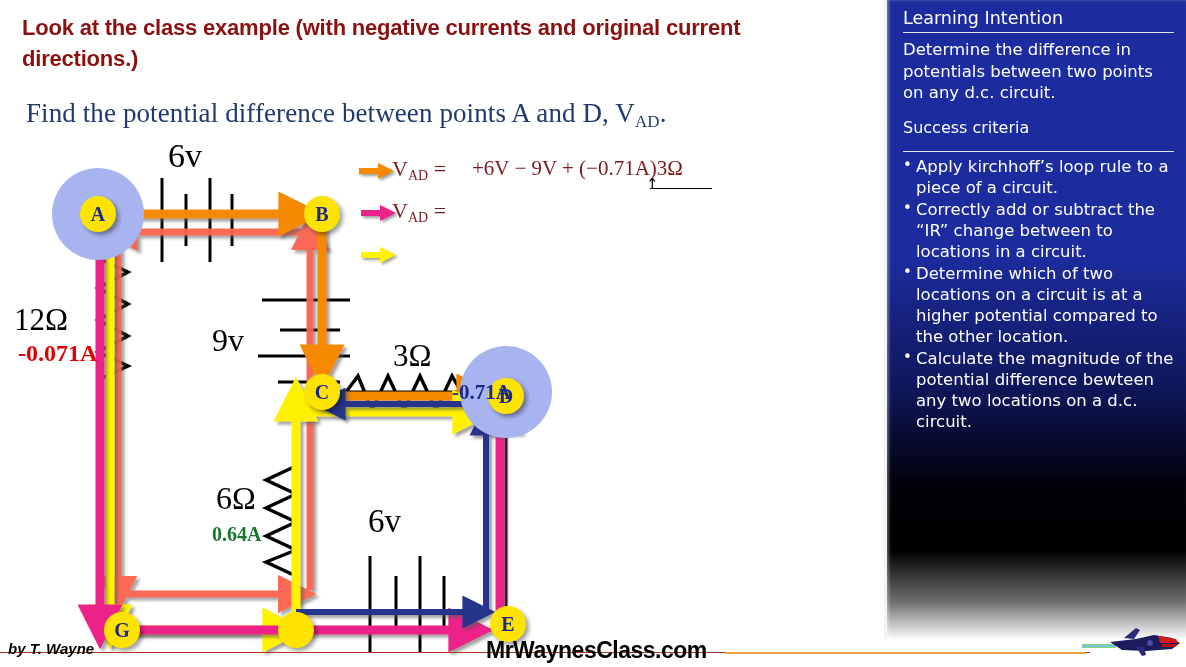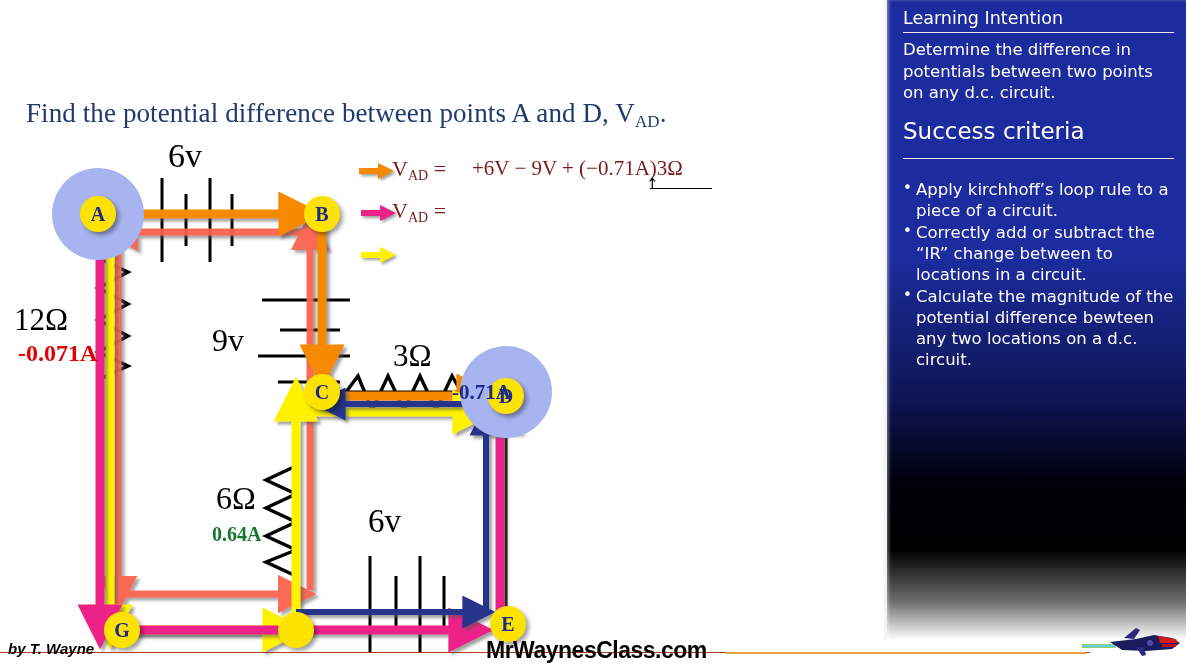--- a/index.html
+++ b/index.html
@@ -121,39 +121,40 @@
   #sidebar-h1 {
     font-family:"DejaVu Sans", sans-serif; font-size: 17.5px; color:#fff;
     padding-bottom: 4px; margin-bottom: 6px;
     border-bottom: 1.5px solid #e8e8e8;
   }
   #sidebar-p {
     font-family:"DejaVu Sans", sans-serif; font-size: 16.5px;
     line-height: 21.5px; color:#fff; margin-bottom: 14px;
   }
   #sidebar-h2 {
-    font-family:"DejaVu Sans", sans-serif; font-size: 23px; color:#fff;
-    padding-bottom: 14px; margin-bottom: 20px;
+    font-family:"DejaVu Sans", sans-serif; font-size: 16px; color:#fff;
+    padding-bottom: 14px; margin-bottom: 4px;
     border-bottom: 1.5px solid #e8e8e8;
   }
   #sidebar-list { list-style: none; margin: 0; padding: 0; }
   #sidebar-list li {
     position: relative; padding-left: 13px; margin-bottom: 1px;
     font-family:"DejaVu Sans", sans-serif; font-size: 16.5px;
     line-height: 21px; color:#fff;
   }
   #sidebar-list li::before {
     content: "\2022"; position:absolute; left: 0; top: -1px; font-size: 15px;
   }
 </style>
 </head>
 <body>
 
 <div id="root">
 
+  <div id="title-line">Look at the class example (with negative currents and original current directions.)</div>
 
   <div id="question-line"><span>Find the potential difference between points A and D, V</span><span class="sub">AD</span><span>.</span></div>
 
   <svg id="circuit" viewBox="0 0 1186 667" xmlns="http://www.w3.org/2000/svg">
     <defs>
       <filter id="drop" x="-40%" y="-40%" width="200%" height="200%">
         <feDropShadow dx="3" dy="3" stdDeviation="1.6" flood-color="#555" flood-opacity="0.55"></feDropShadow>
       </filter>
       <marker id="mk-orange" markerWidth="5" markerHeight="5" refX="2.4" refY="2.5" orient="auto">
         <path d="M0,0 L5,2.5 L0,5 z" fill="#F58A00"></path>
@@ -295,20 +296,21 @@
   <div id="note-caret">↑</div>
   <div id="note-underline"></div>
 
   <div id="sidebar">
     <div id="sidebar-h1">Learning Intention</div>
     <div id="sidebar-p">Determine the difference in potentials between two points on any d.c. circuit.</div>
     <div id="sidebar-h2">Success criteria</div>
     <ul id="sidebar-list">
       <li>Apply kirchhoff’s loop rule to a piece of a circuit.</li>
       <li>Correctly add or subtract the “IR” change between to locations in a circuit.</li>
+      <li>Determine which of two locations on a circuit is at a higher potential compared to the other location.</li>
       <li>Calculate the magnitude of the potential difference bewteen any two locations on a d.c. circuit.</li>
     </ul>
   </div>
 
   <div id="footer-rule"></div>
   <div id="footer-rule2"></div>
   <div id="byline">by T. Wayne</div>
   <div id="site-name">MrWaynesClass.com</div>
 
   <svg id="jet" viewBox="0 0 104 34">

